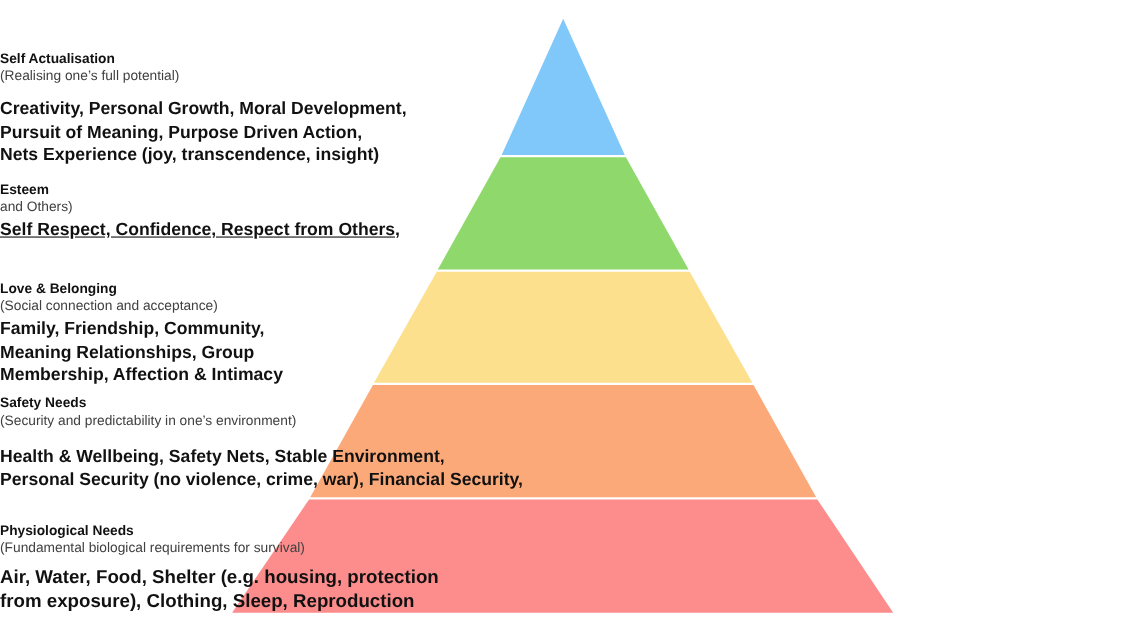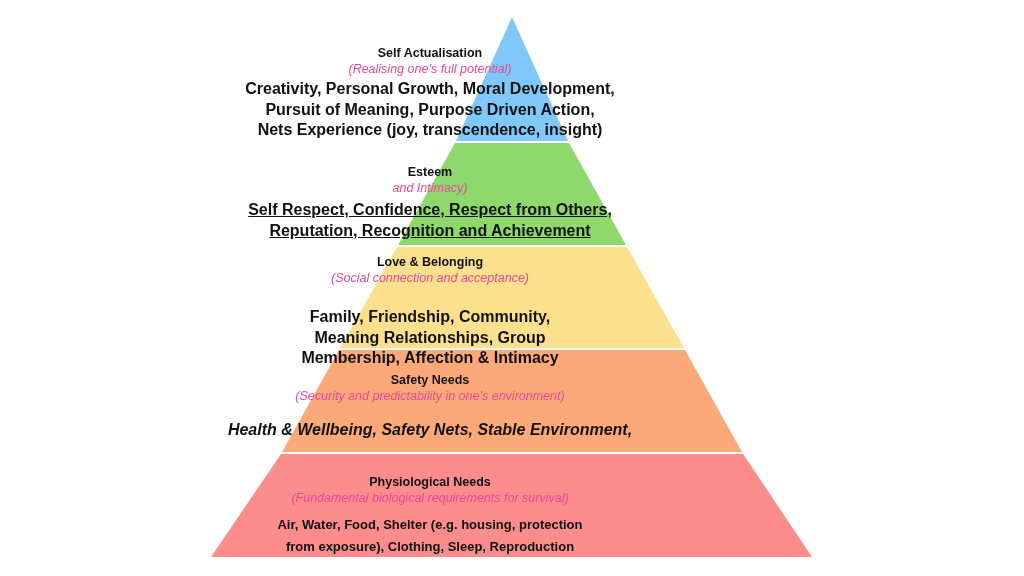--- a/index.html
+++ b/index.html
@@ -1,82 +1,82 @@
 <!DOCTYPE html>
 <html><head>
   <meta charset="utf-8">
   <style>
     html, body { margin:0; padding:0; background:#ffffff; }
     body { width:1024px; height:576px; position:relative; overflow:hidden;
            font-family: "Liberation Sans", "DejaVu Sans", sans-serif; color:#111; }
     #pyramid-svg { position:absolute; left:0; top:0; width:1024px; height:576px; }
-    .layer-text { position:absolute; left:0; width:860px; text-align:center; }
+    .layer-text { position:absolute; left:0; width:860px; }
     .layer-title { font-weight:bold; font-size:12.5px; line-height:16px; }
-    .layer-sub { font-style:italic; font-size:12.5px; line-height:16px; color:#ec4899; }
+    .layer-sub { font-size:12.5px; line-height:16px; color:#404040; }
     .layer-items { font-weight:bold; font-size:16px; line-height:20.5px; }
     .layer-items div, .layer-sub div { white-space:nowrap; }
   </style>
 </head>
 <body>
 
 <svg id="pyramid-svg" viewBox="0 0 1024 576">
   <polygon fill="#80C8FA" points="512,17 568,141 456,141"></polygon>
   <polygon fill="#8ED86C" points="455,143 569,143 626,245 398,245"></polygon>
   <polygon fill="#FCE08E" points="397,247 627,247 684,348 340,348"></polygon>
   <polygon fill="#FCA97A" points="339,350 685,350 742,452 282,452"></polygon>
   <polygon fill="#FD8C8C" points="281,454 743,454 812,557 211,557"></polygon>
 </svg>
 
 <div class="layer-text" style="top:45px;">
   <div class="layer-title">Self Actualisation</div>
   <div class="layer-sub">
     <div>(Realising one’s full potential)</div>
   </div>
-  <div class="layer-items" style="margin-top:2px;">
+  <div class="layer-items" style="margin-top:13px;">
     <div>Creativity, Personal Growth, Moral Development,</div>
     <div>Pursuit of Meaning, Purpose Driven Action,</div>
     <div>Nets Experience (joy, transcendence, insight)</div>
   </div>
 </div>
 
 <div class="layer-text" style="top:164px;">
   <div class="layer-title">Esteem</div>
   <div class="layer-sub">
-    <div>and Intimacy)</div>
+    <div>and Others)</div>
   </div>
   <div class="layer-items" style="margin-top:4px;text-decoration:underline;">
     <div>Self Respect, Confidence, Respect from Others,</div>
-    <div>Reputation, Recognition and Achievement</div>
   </div>
 </div>
 
 <div class="layer-text" style="top:254px;">
   <div class="layer-title">Love &amp; Belonging</div>
   <div class="layer-sub">
     <div>(Social connection and acceptance)</div>
   </div>
-  <div class="layer-items" style="margin-top:21px;">
+  <div class="layer-items" style="margin-top:4px;">
     <div>Family, Friendship, Community,</div>
     <div>Meaning Relationships, Group</div>
     <div>Membership, Affection &amp; Intimacy</div>
   </div>
 </div>
 
-<div class="layer-text" style="top:372px;">
+<div class="layer-text" style="top:358px;">
   <div class="layer-title">Safety Needs</div>
   <div class="layer-sub">
     <div>(Security and predictability in one’s environment)</div>
   </div>
-  <div class="layer-items" style="margin-top:16px;font-style:italic;">
+  <div class="layer-items" style="margin-top:16px;">
     <div>Health &amp; Wellbeing, Safety Nets, Stable Environment,</div>
+    <div>Personal Security (no violence, crime, war), Financial Security,</div>
   </div>
 </div>
 
 <div class="layer-text" style="top:474px;">
   <div class="layer-title">Physiological Needs</div>
   <div class="layer-sub">
     <div>(Fundamental biological requirements for survival)</div>
   </div>
-  <div class="layer-items" style="margin-top:8px; font-size:13px; line-height:22px;">
+  <div class="layer-items" style="margin-top:8px; font-size:17px; line-height:22px;">
     <div>Air, Water, Food, Shelter (e.g. housing, protection</div>
     <div>from exposure), Clothing, Sleep, Reproduction</div>
   </div>
 </div>
 
 </body></html>

